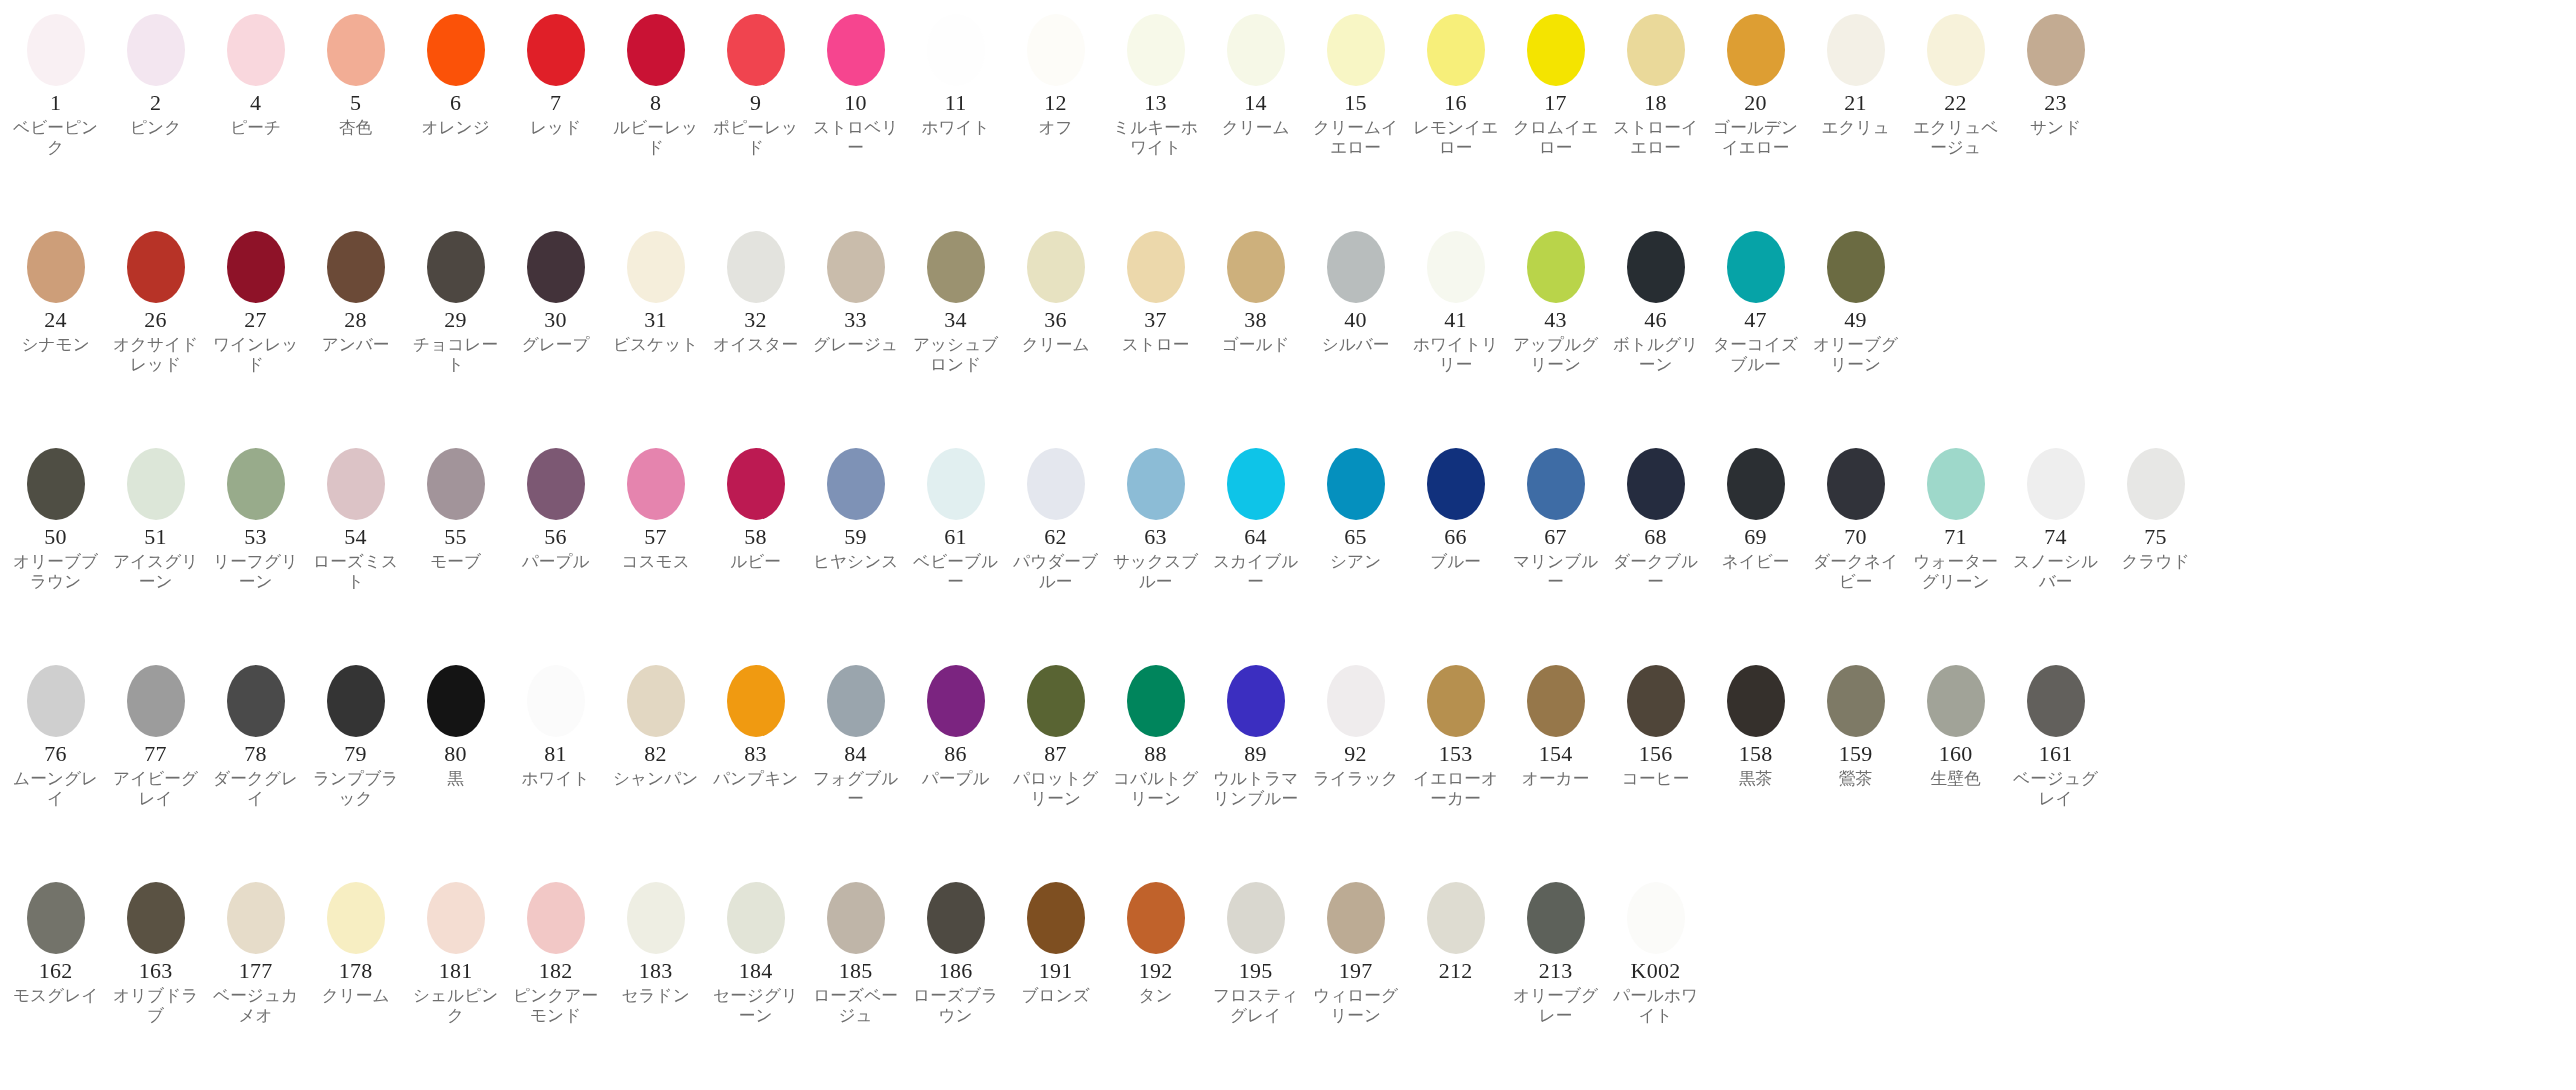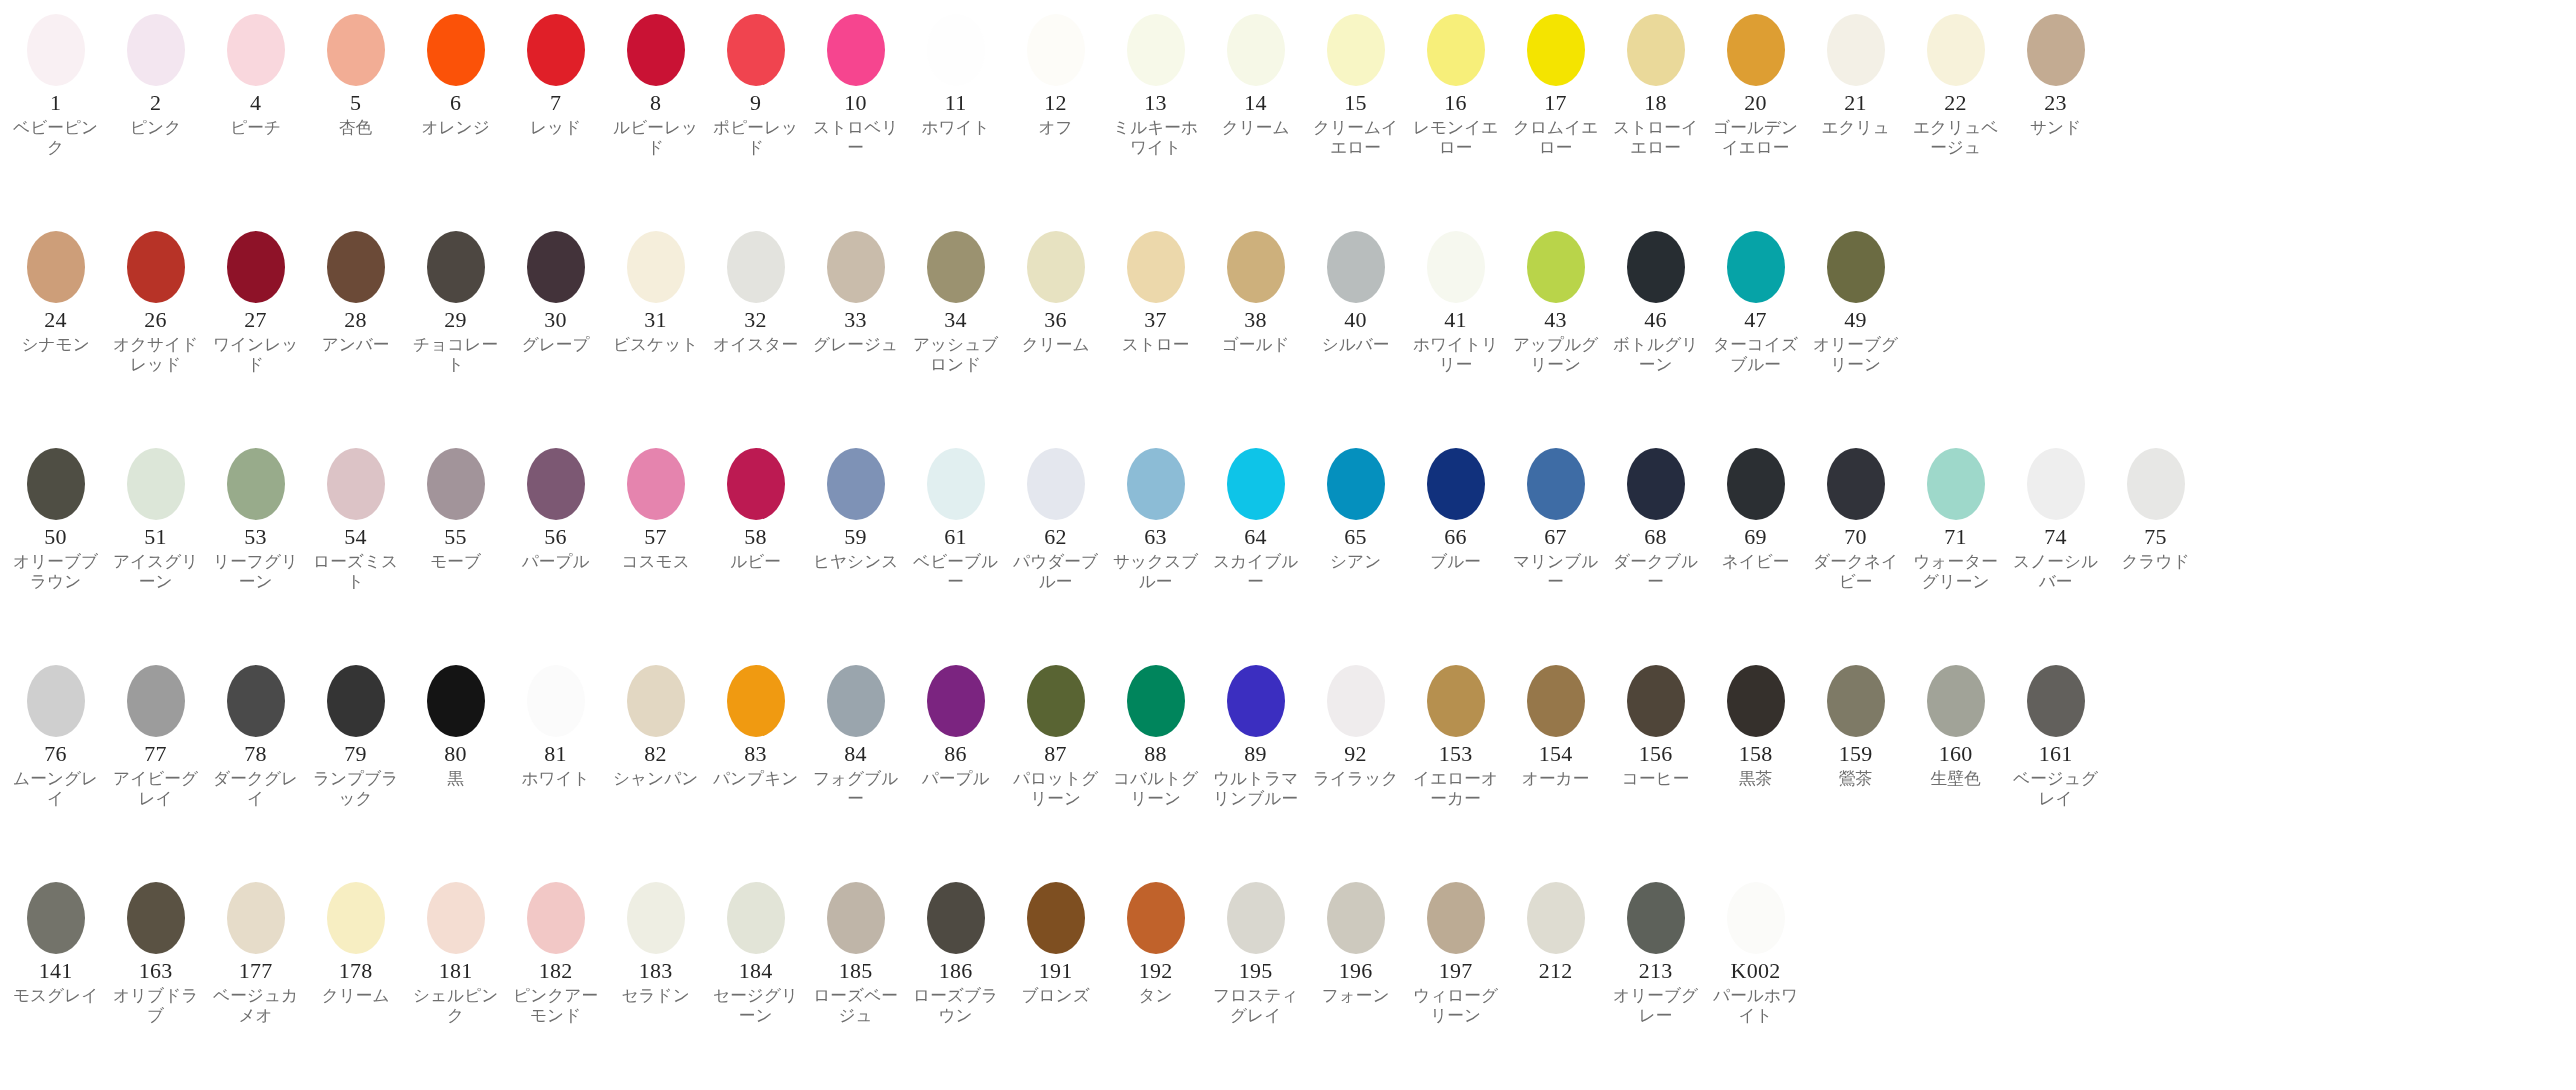--- a/index.html
+++ b/index.html
@@ -488,21 +488,21 @@
       </div>
       <div class="swatch-cell">
         <div class="swatch-chip" style="background: rgb(98, 96, 92);"></div>
         <div class="swatch-code">161</div>
         <div class="swatch-label">ベージュグレイ</div>
       </div>
     </div>
     <div class="swatch-row">
       <div class="swatch-cell">
         <div class="swatch-chip" style="background: rgb(115, 115, 106);"></div>
-        <div class="swatch-code">141</div>
+        <div class="swatch-code">162</div>
         <div class="swatch-label">モスグレイ</div>
       </div>
       <div class="swatch-cell">
         <div class="swatch-chip" style="background: rgb(90, 82, 67);"></div>
         <div class="swatch-code">163</div>
         <div class="swatch-label">オリブドラブ</div>
       </div>
       <div class="swatch-cell">
         <div class="swatch-chip" style="background: rgb(230, 220, 201);"></div>
         <div class="swatch-code">177</div>
@@ -550,25 +550,20 @@
       </div>
       <div class="swatch-cell">
         <div class="swatch-chip" style="background: rgb(192, 98, 43);"></div>
         <div class="swatch-code">192</div>
         <div class="swatch-label">タン</div>
       </div>
       <div class="swatch-cell">
         <div class="swatch-chip" style="background: rgb(217, 215, 207);"></div>
         <div class="swatch-code">195</div>
         <div class="swatch-label">フロスティグレイ</div>
-      </div>
-      <div class="swatch-cell">
-        <div class="swatch-chip" style="background: rgb(205, 201, 190);"></div>
-        <div class="swatch-code">196</div>
-        <div class="swatch-label">フォーン</div>
       </div>
       <div class="swatch-cell">
         <div class="swatch-chip" style="background: rgb(188, 171, 148);"></div>
         <div class="swatch-code">197</div>
         <div class="swatch-label">ウィローグリーン</div>
       </div>
       <div class="swatch-cell">
         <div class="swatch-chip" style="background: rgb(222, 220, 209);"></div>
         <div class="swatch-code">212</div>
         <div class="swatch-label"></div>

